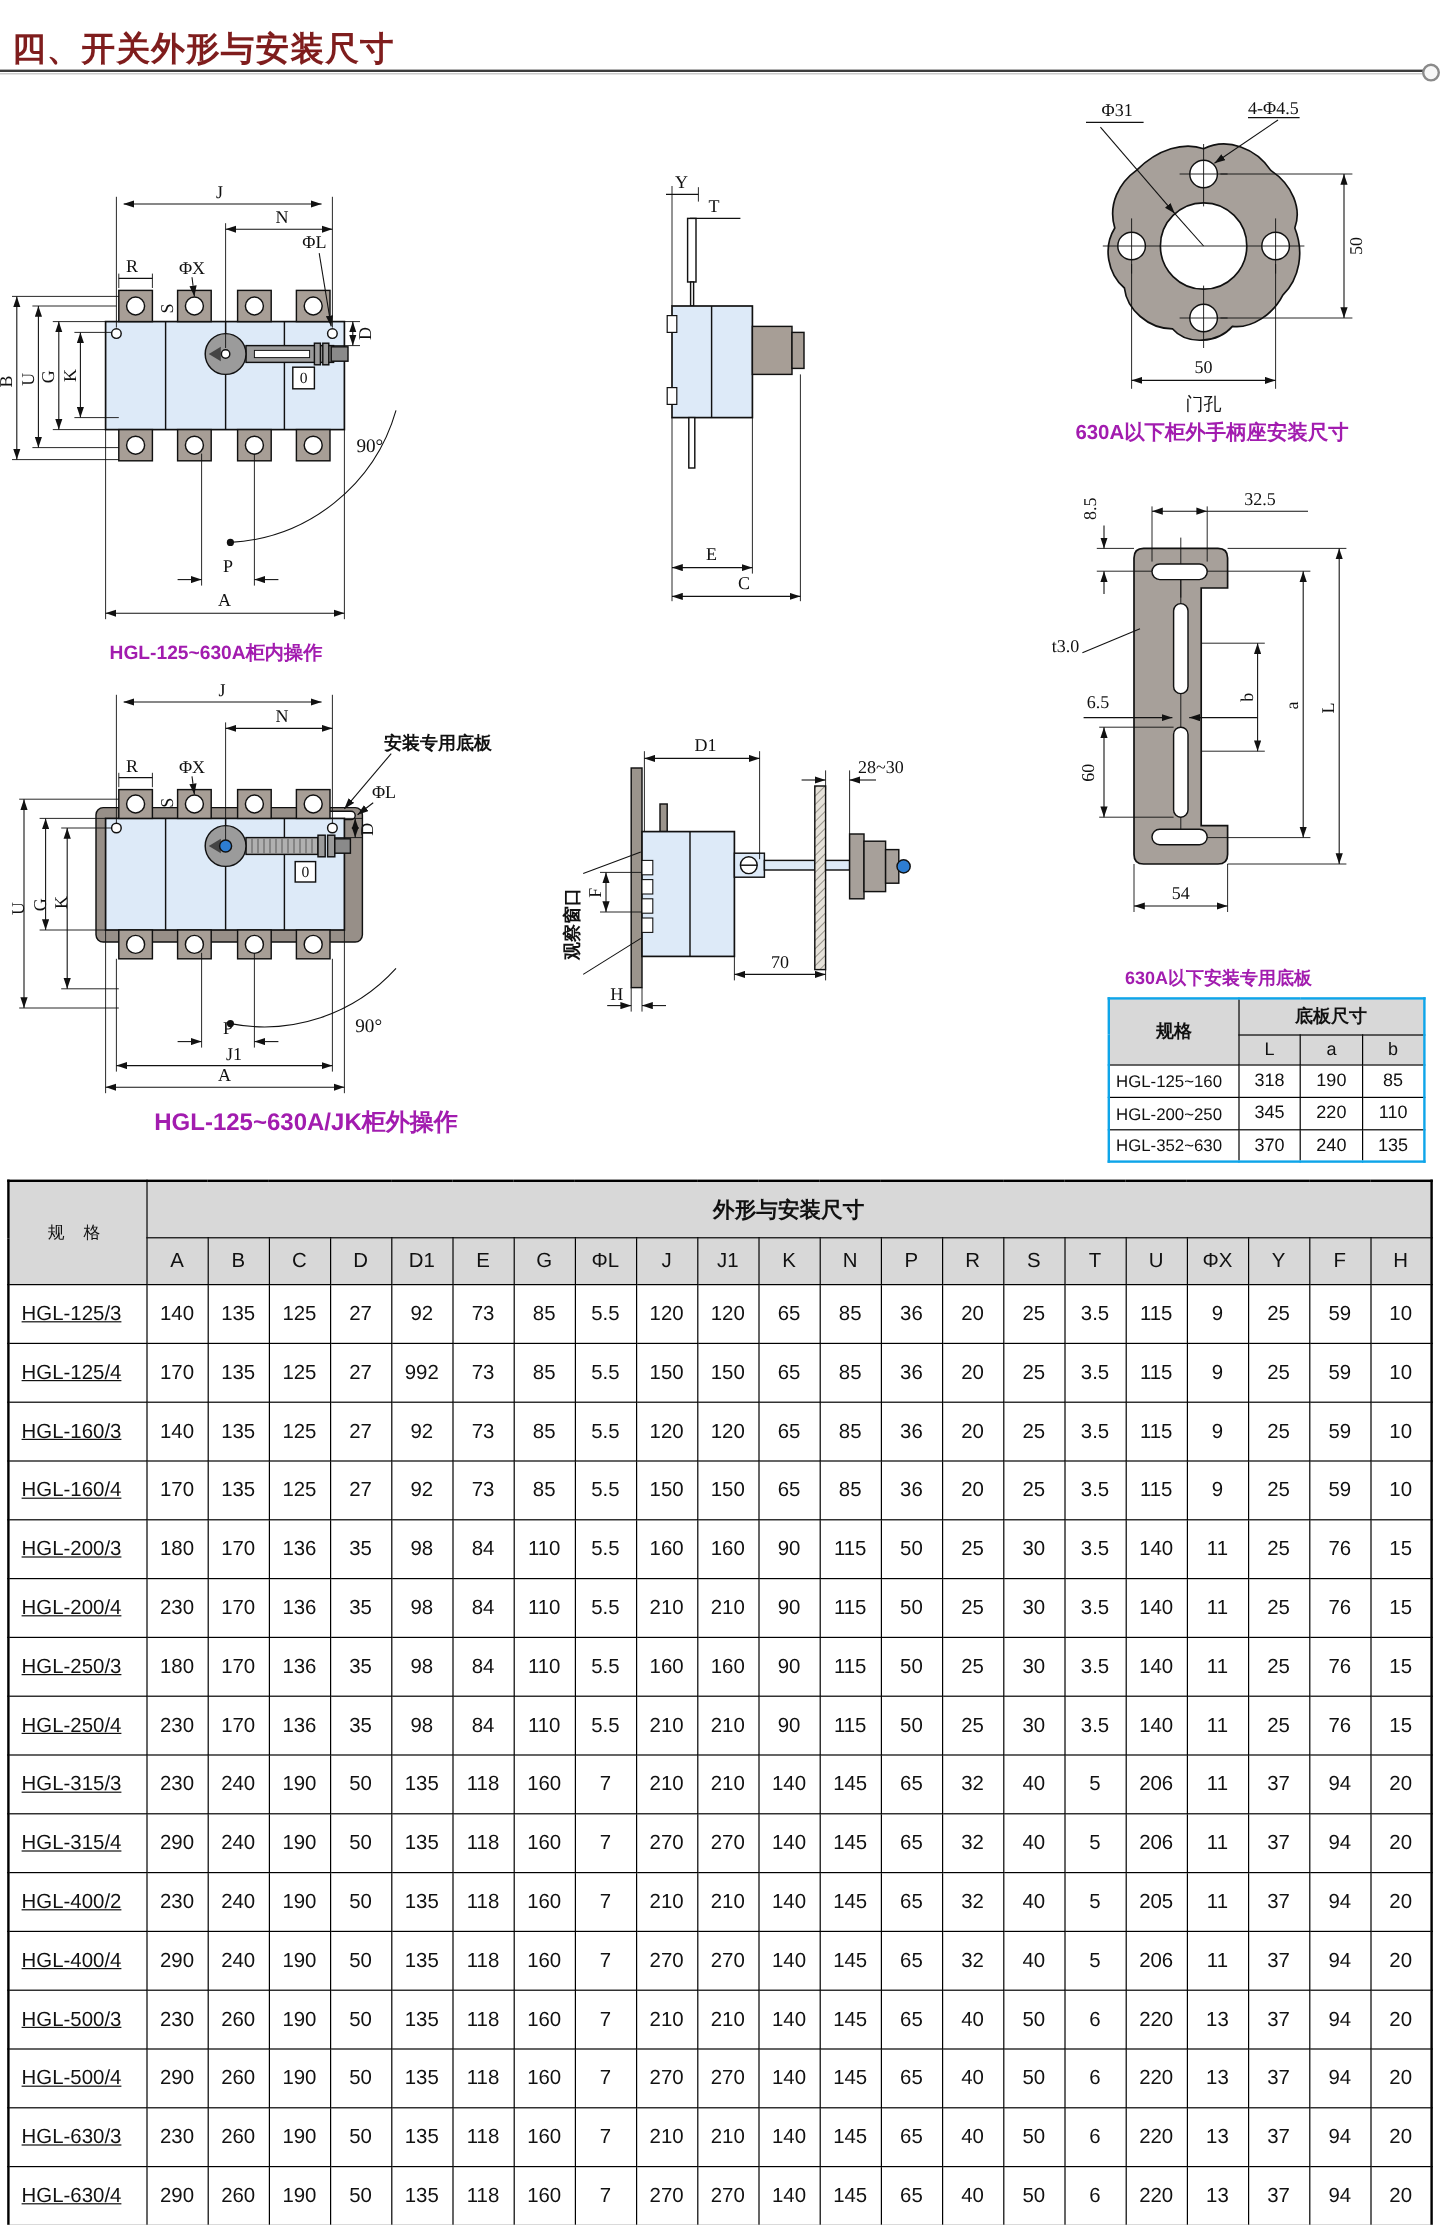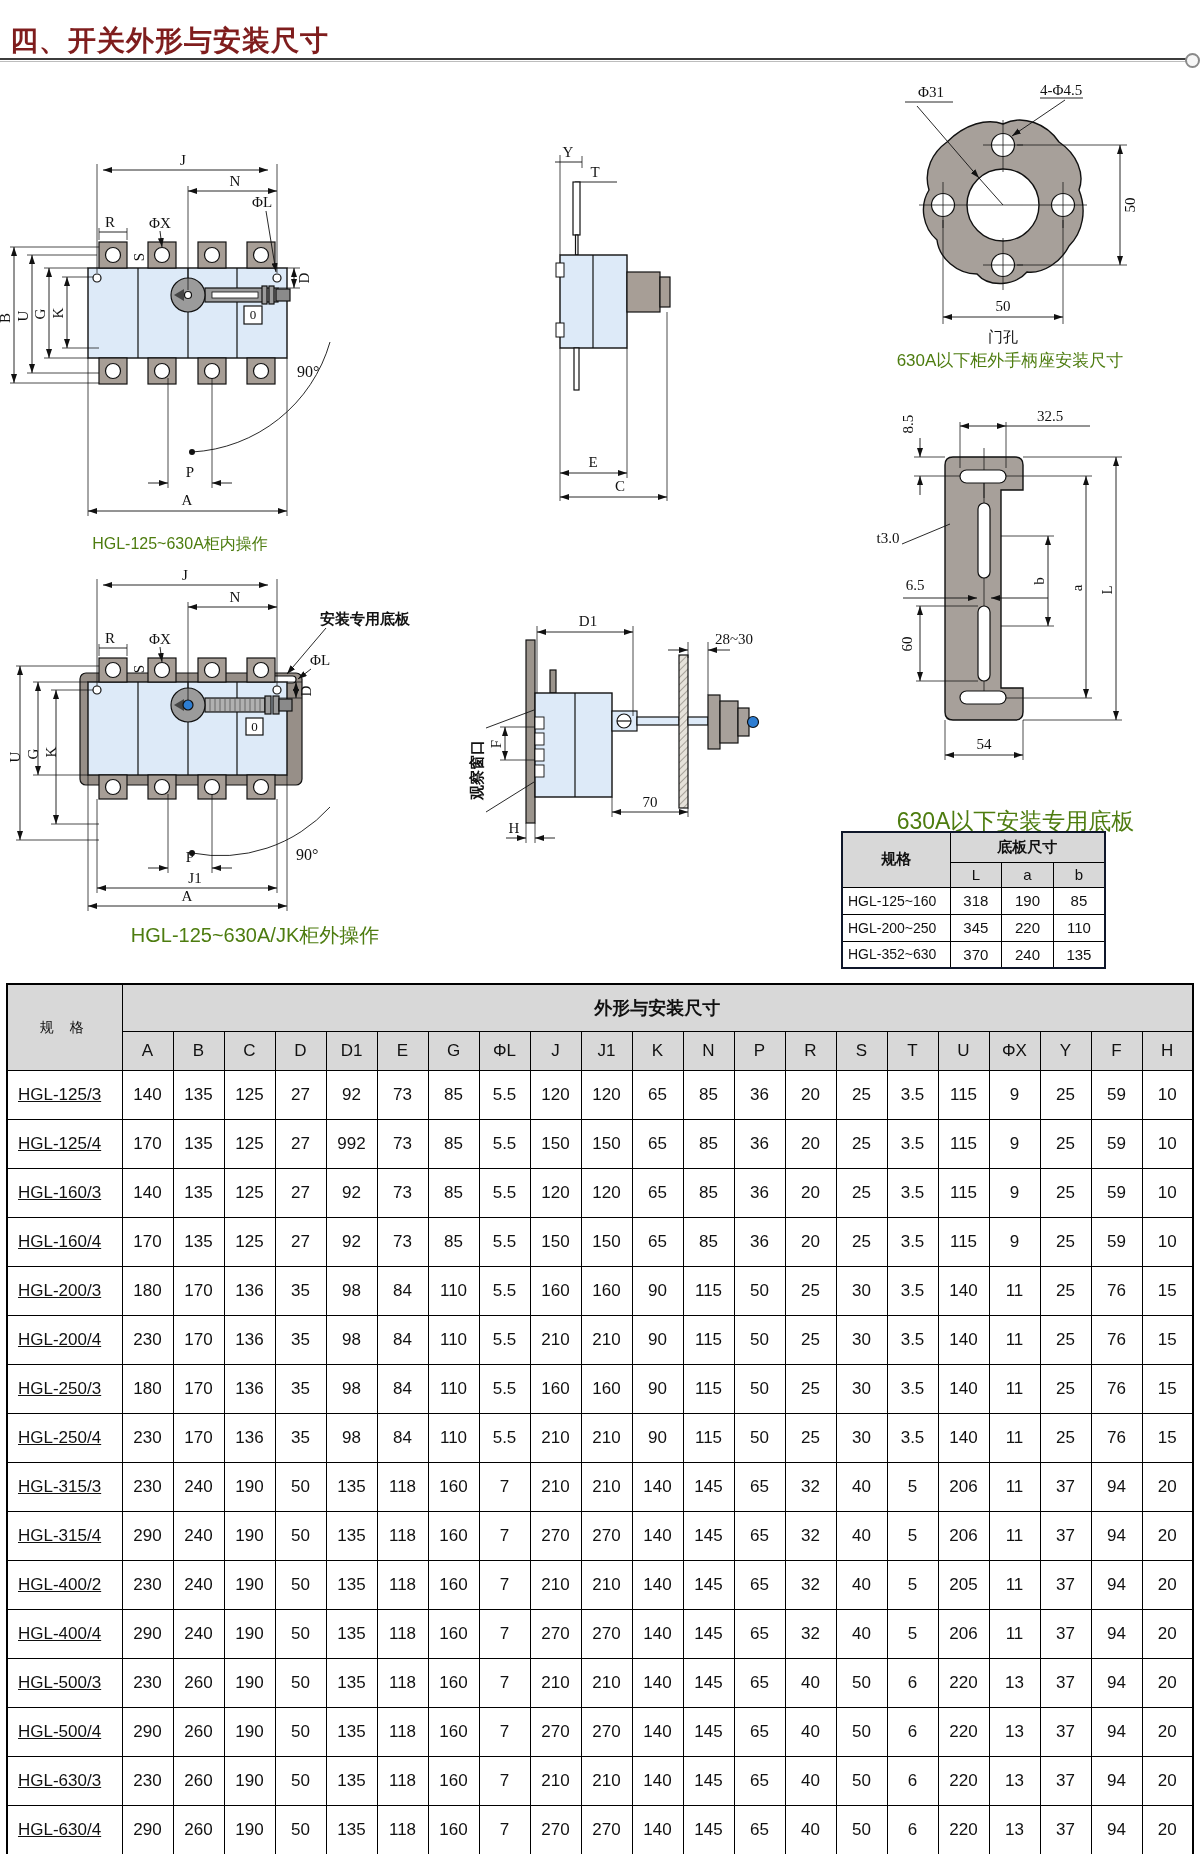--- a/index.html
+++ b/index.html
@@ -13,24 +13,24 @@
     letter-spacing:1px;
   }
   .title-rule{
     left:0;top:58px;width:1192px;border-top:2px solid #3c3c3c;
     border-bottom:1px solid #bdbdbd;height:1px;
   }
   .rule-dot{
     position:absolute;right:-8px;top:-7px;width:11px;height:11px;border-radius:50%;
     border:2px solid #8a8a8a;background:#f7f7f7;
   }
-  .caption{font-weight:normal;color:#4d7c0f;text-align:center;}
+  .caption{font-weight:bold;color:#a21caf;text-align:center;}
   .cap-d1{left:55px;top:534px;width:250px;font-size:16px;}
   .cap-d3{left:845px;top:349px;width:330px;font-size:17px;}
-  .cap-d4{left:873px;top:806px;width:285px;font-size:23px;}
+  .cap-d4{left:873px;top:806px;width:285px;font-size:15px;}
   .cap-d5{left:45px;top:922px;width:420px;font-size:20px;}
 
   svg{position:absolute;overflow:visible;}
   svg .part{stroke:#111;stroke-width:1.4;}
   svg .part2{stroke:#111;stroke-width:1.2;}
   svg .dim{stroke:#111;stroke-width:0.9;fill:none;}
   svg .ext{stroke:#111;stroke-width:0.75;fill:none;}
   svg text{font-family:"Liberation Serif",serif;font-size:15px;fill:#111;}
   svg text.cjk{font-family:"Liberation Sans",sans-serif;font-weight:bold;font-size:15px;}
   svg text.sm{font-size:13px;}
@@ -40,21 +40,21 @@
   .big-table{left:6px;top:983px;width:1188px;table-layout:fixed;border:2px solid #000;}
   .big-table col.c-spec{width:115px;}
   .big-table thead th{background:#d8d8d8;}
   .big-table .hdr-spec{font-size:14px;font-weight:normal;letter-spacing:6px;}
   .big-table .hdr-dims{font-size:18px;font-weight:bold;height:46px;}
   .big-table .hdr-letter{font-size:17px;font-weight:normal;height:38px;}
   .big-table tbody tr{height:49px;}
   .big-table tbody td{font-size:17px;}
   .big-table tbody td.spec{text-align:left;padding-left:10px;text-decoration:underline;}
 
-  .small-table{left:841px;top:831px;width:265px;table-layout:fixed;border:2px solid #0f172a;}
+  .small-table{left:923px;top:831px;width:265px;table-layout:fixed;border:2px solid #0ea5e9;}
   .small-table col.s-spec{width:108px;}
   .small-table thead th{background:#d8d8d8;font-size:15px;font-weight:bold;}
   .small-table .s-h1{height:30px;}
   .small-table .s-h2 th{height:24px;font-weight:normal;font-size:15px;}
   .small-table tbody tr{height:27px;}
   .small-table tbody td{font-size:15px;}
   .small-table tbody td.spec{text-align:left;padding-left:5px;font-size:14px;}
 </style>
 </head>
 <body>

